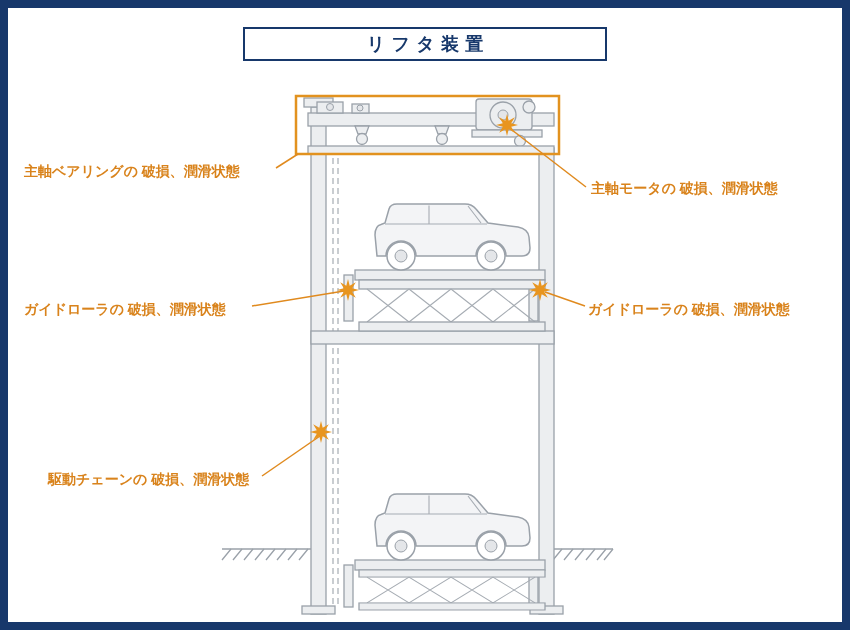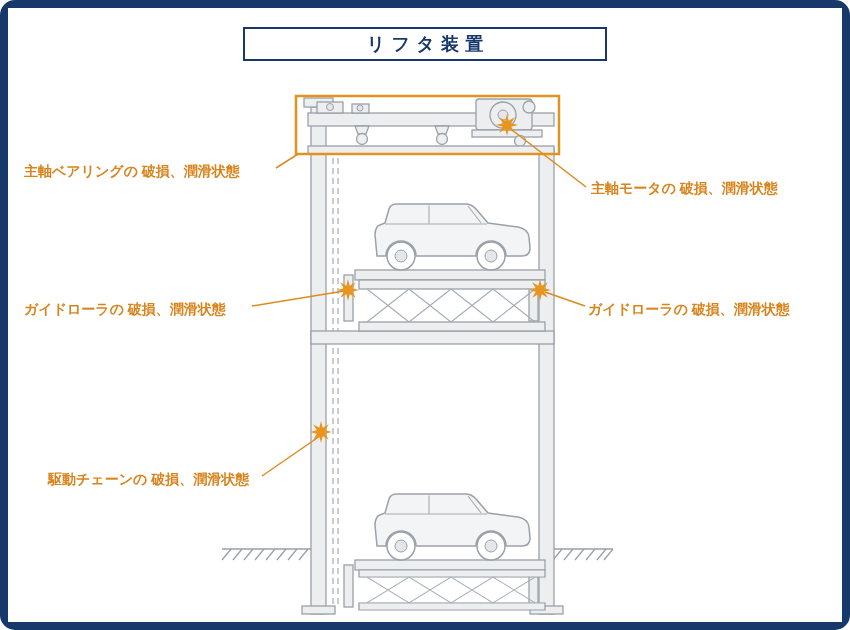--- a/index.html
+++ b/index.html
@@ -1,19 +1,18 @@
 <!DOCTYPE html>
 <html><head>
 <meta charset="utf-8">
 <style>
   html,body{margin:0;padding:0;background:#fff;}
   .canvas{
     position:relative;width:850px;height:630px;background:#ffffff;overflow:hidden;
     font-family:"Liberation Sans","DejaVu Sans",sans-serif;
-    border-radius:15px;
   }
   .border-overlay{position:absolute;inset:0;border:8px solid #17386B;pointer-events:none;box-sizing:border-box;}
   .title-box{
     position:absolute;left:243px;top:27px;width:364px;height:34px;box-sizing:border-box;
     border:2px solid #17386B;display:flex;align-items:center;justify-content:center;background:#fff;
   }
   .title-box span{color:#17386B;font-size:18px;font-weight:bold;letter-spacing:0.35em;text-indent:0.35em;}
   .lbl{position:absolute;color:#D9831C;font-size:14px;font-weight:600;white-space:nowrap;line-height:18px;}
   .lbl-bearing{left:24px;top:162px;}
   .lbl-motor{left:591px;top:179px;}

